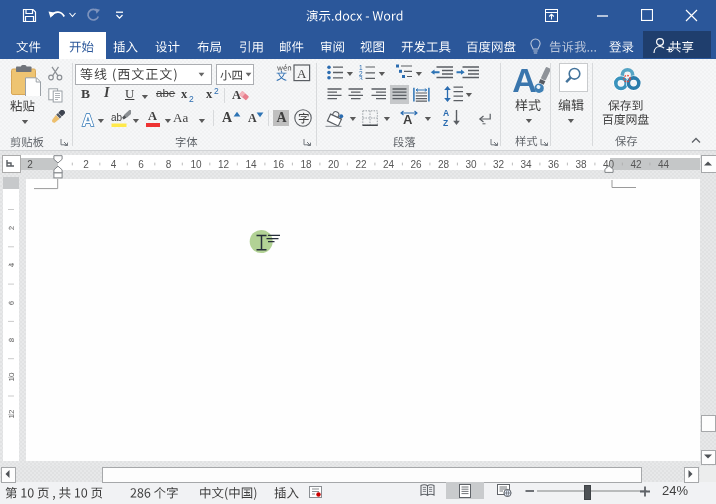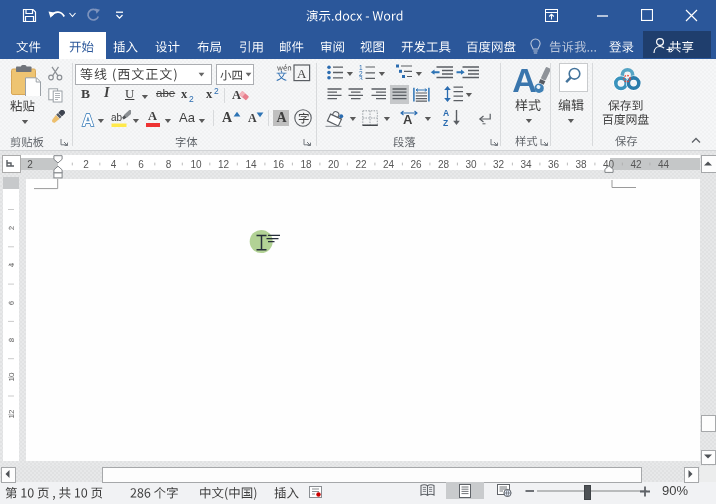--- a/index.html
+++ b/index.html
@@ -251,21 +251,21 @@
 <rect x="0.5" y="13.5" width="15" height="3.5" fill="#ffe94a"></rect>
   </svg>
 <svg style="position:absolute;left:132px;top:118px" width="8" height="6" viewBox="0 0 8 6">
     <path d="M0.8 1 L7 1 L3.9 5 Z" fill="#5a5a5a"></path>
   </svg>
 <div style="position:absolute;left:148px;top:109.5px;font-size:12.5px;line-height:12.5px;color:#3f3f3f;white-space:nowrap;font-weight:bold;font-family:'Liberation Serif',serif">A</div>
 <div style="position:absolute;left:146px;top:123px;width:14px;height:4px;background:#e33"></div>
 <svg style="position:absolute;left:164px;top:118px" width="8" height="6" viewBox="0 0 8 6">
     <path d="M0.8 1 L7 1 L3.9 5 Z" fill="#5a5a5a"></path>
   </svg>
-<div style="position:absolute;left:179px;top:111px;font-size:13px;line-height:13px;color:#3f3f3f;white-space:nowrap;font-family:Liberation Sans, sans-serif">Aa</div>
+<div style="position:absolute;left:173px;top:111px;font-size:13px;line-height:13px;color:#3f3f3f;white-space:nowrap;font-family:Liberation Serif, serif">Aa</div>
 <svg style="position:absolute;left:198px;top:118px" width="8" height="6" viewBox="0 0 8 6">
     <path d="M0.8 1 L7 1 L3.9 5 Z" fill="#5a5a5a"></path>
   </svg>
 <div style="position:absolute;left:213px;top:110px;width:1px;height:16px;background:#d8dadc"></div>
 <div style="position:absolute;left:222px;top:111px;font-size:14px;line-height:14px;color:#3f3f3f;white-space:nowrap;font-family:'Liberation Serif',serif;font-weight:bold">A</div>
 <svg style="position:absolute;left:232.5px;top:110.5px" width="8" height="6" viewBox="0 0 8 6">
     <path d="M0.6 5.4 L4 0.8 L7.4 5.4 Z" fill="#2e74b5" stroke="none"></path>
   </svg>
 <div style="position:absolute;left:248px;top:112px;font-size:12px;line-height:12px;color:#3f3f3f;white-space:nowrap;font-family:'Liberation Serif',serif;font-weight:bold">A</div>
 <svg style="position:absolute;left:255.5px;top:111.5px" width="8" height="6" viewBox="0 0 8 6">
@@ -633,12 +633,12 @@
 <svg style="position:absolute;left:525px;top:489px" width="10" height="4" viewBox="0 0 10 4">
     <path d="M0.5 2 H9" stroke="#5f6368" stroke-width="1.8"></path>
   </svg>
 <svg style="position:absolute;left:537px;top:490px" width="110" height="2" viewBox="0 0 110 2">
     <path d="M0 1 H110" stroke="#a6a8aa" stroke-width="1.4"></path>
   </svg>
 <div style="position:absolute;left:583.5px;top:484.5px;width:5px;height:13px;background:#4e5256;border:1px solid #3e4246"></div>
 <svg style="position:absolute;left:639px;top:486px" width="12" height="11" viewBox="0 0 12 11">
     <path d="M1 5.5 H11 M6 0.5 V10.5" stroke="#5f6368" stroke-width="1.8"></path>
   </svg>
-<div style="position:absolute;left:662px;top:484px;font-size:13px;line-height:13px;color:#3f3f3f;white-space:nowrap;">90%</div>
+<div style="position:absolute;left:662px;top:484px;font-size:13px;line-height:13px;color:#3f3f3f;white-space:nowrap;">24%</div>
 </body></html>

